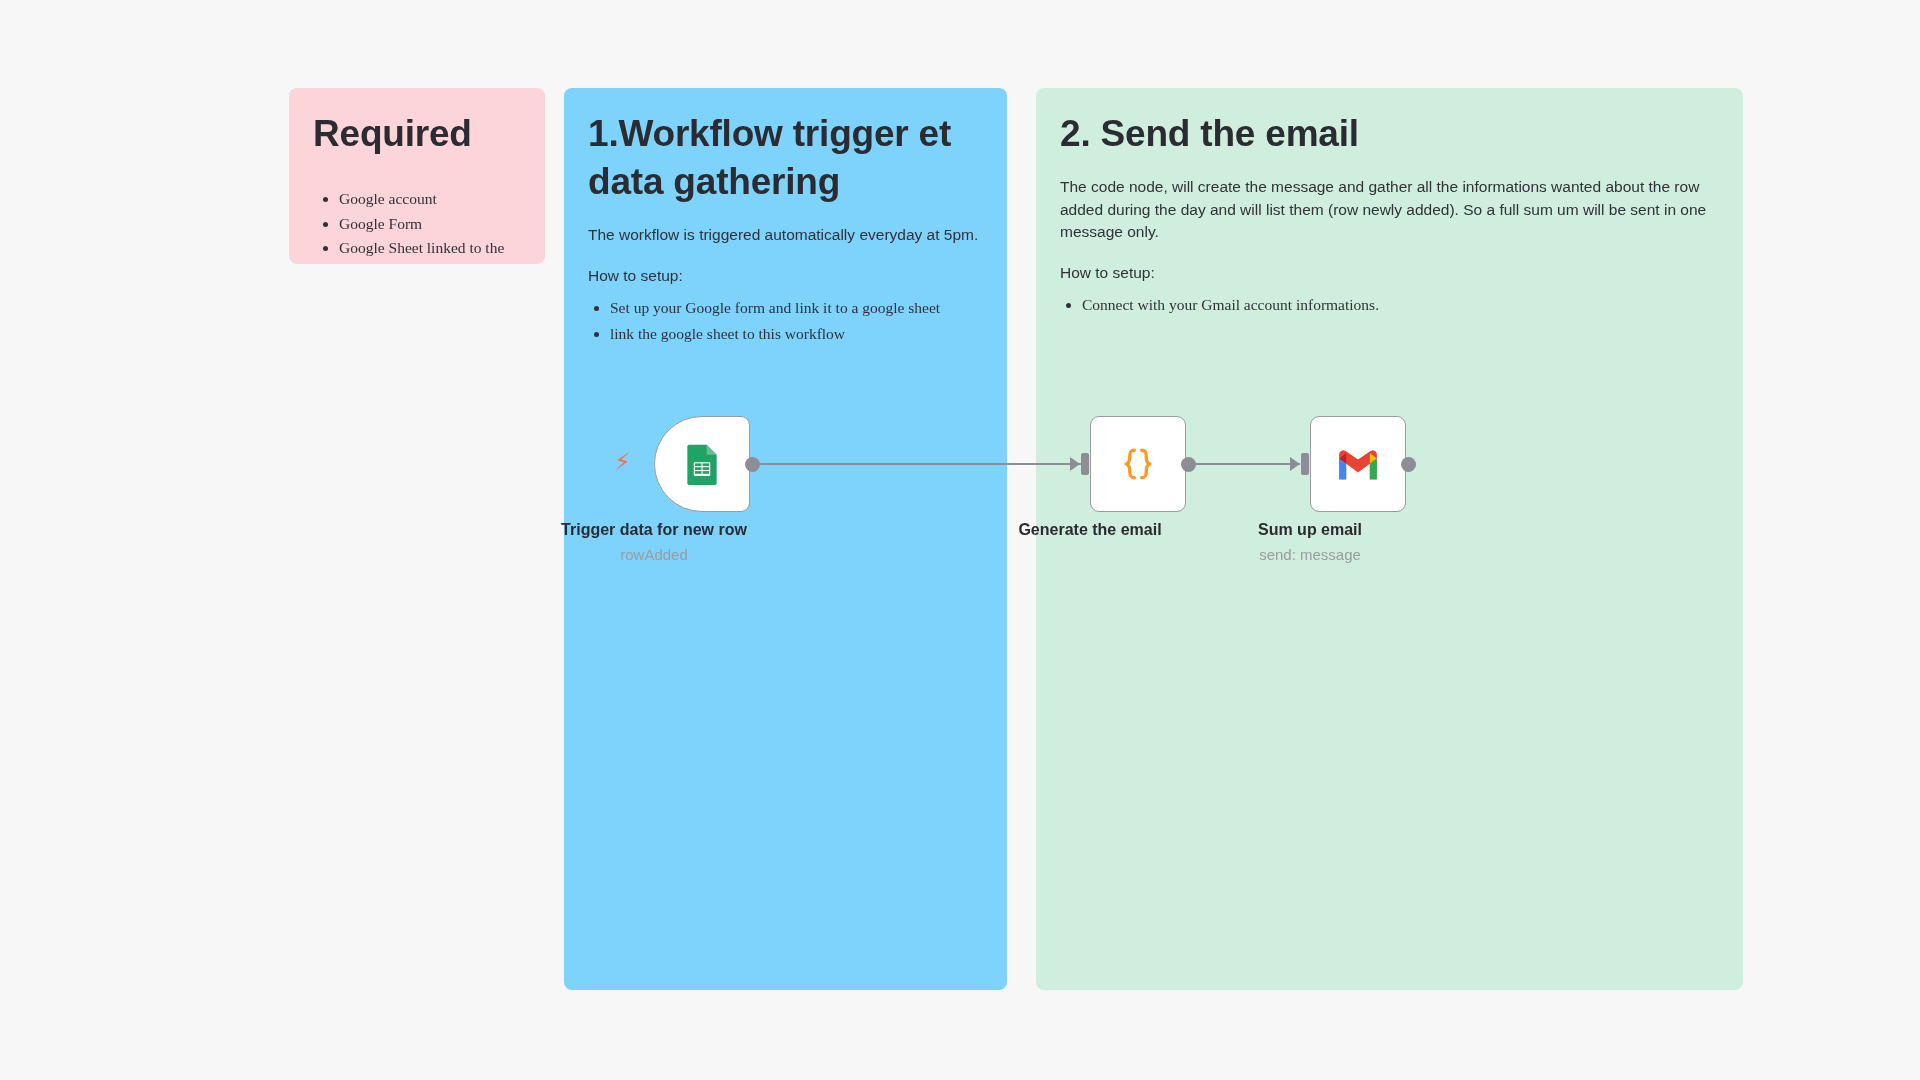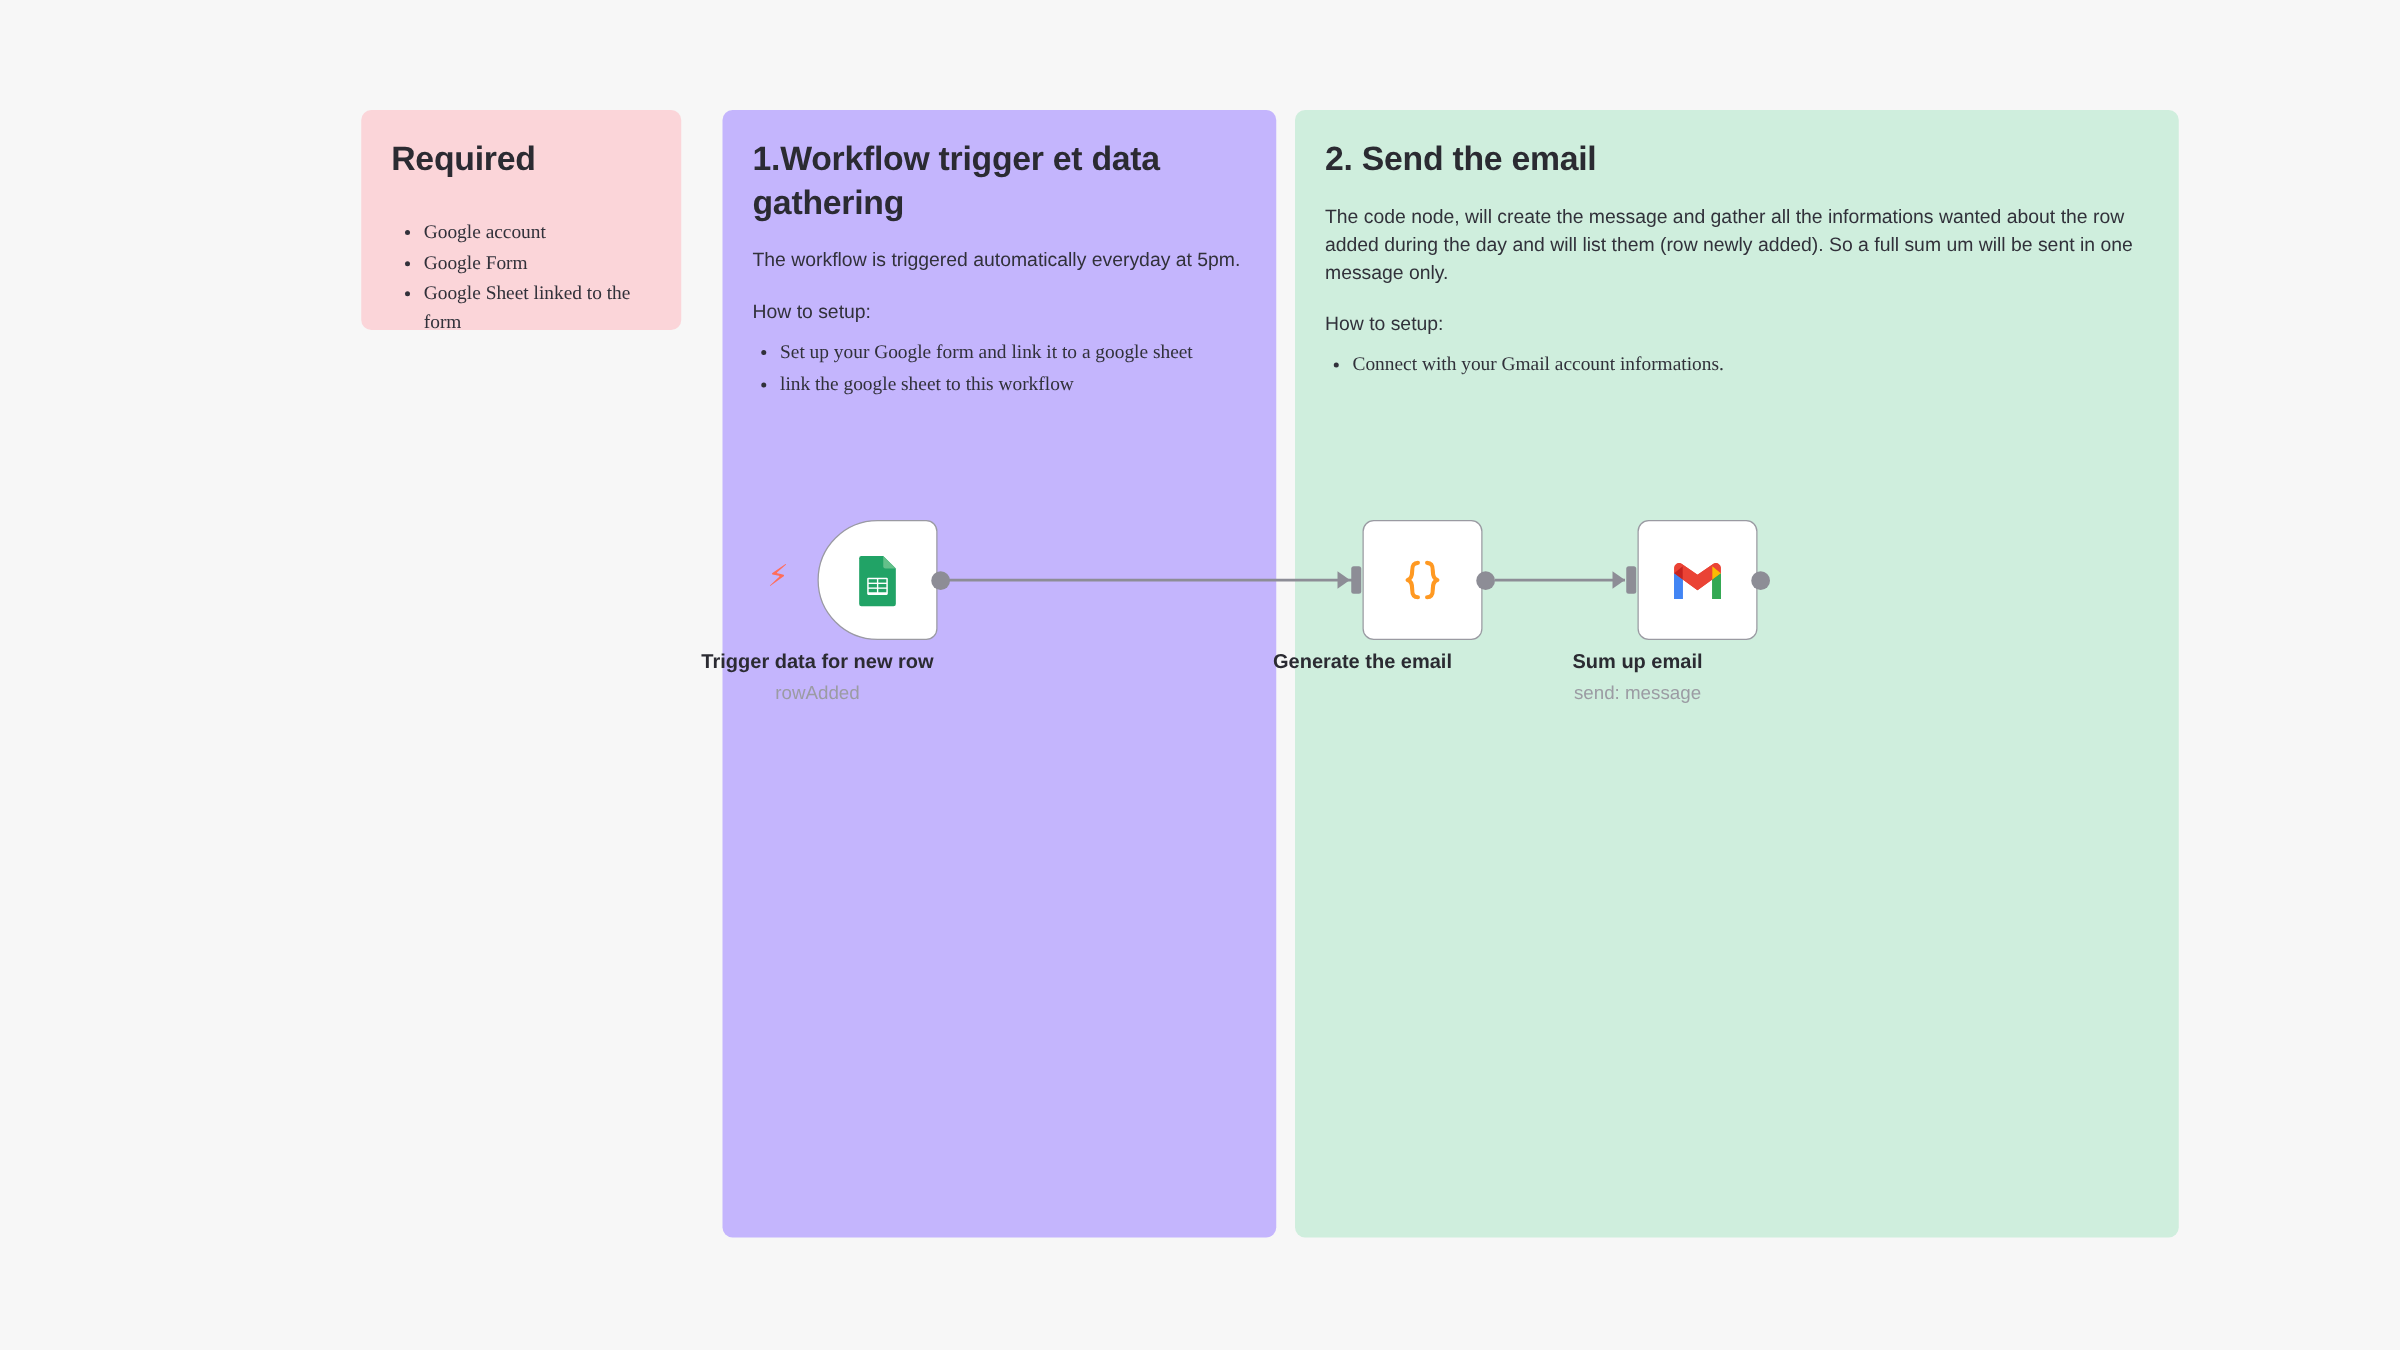--- a/index.html
+++ b/index.html
@@ -26,21 +26,21 @@
 
   
   .sticky {
     position: absolute;
     border-radius: 8px;
     padding: 22px 24px 20px 24px;
     overflow: hidden;
   }
 
   .sticky h2 {
-    font-size: 27px;
+    font-size: 37px;
     line-height: 1.3;
     font-weight: 700;
     color: #2b2b32;
     letter-spacing: -0.2px;
     margin-bottom: 6px;
   }
 
   .sticky p,
   .sticky li {
     font-size: 15.5px;
@@ -67,25 +67,25 @@
     width: 256px;
     height: 176px;
     background: #fbd5d9;
   }
   #note-required h2 { margin-bottom: 0; }
   #note-required ul { margin-top: 30px; padding-left: 26px; }
   #note-required li { margin-bottom: 2px; }
 
   
   #note-trigger {
-    left: 578px;
+    left: 564px;
     top: 88px;
     width: 443px;
     height: 902px;
-    background: #c4b5fd;
+    background: #7dd3fc;
   }
 
   
   #note-email {
     left: 1036px;
     top: 88px;
     width: 707px;
     height: 902px;
     background: #cfeedd;
   }

